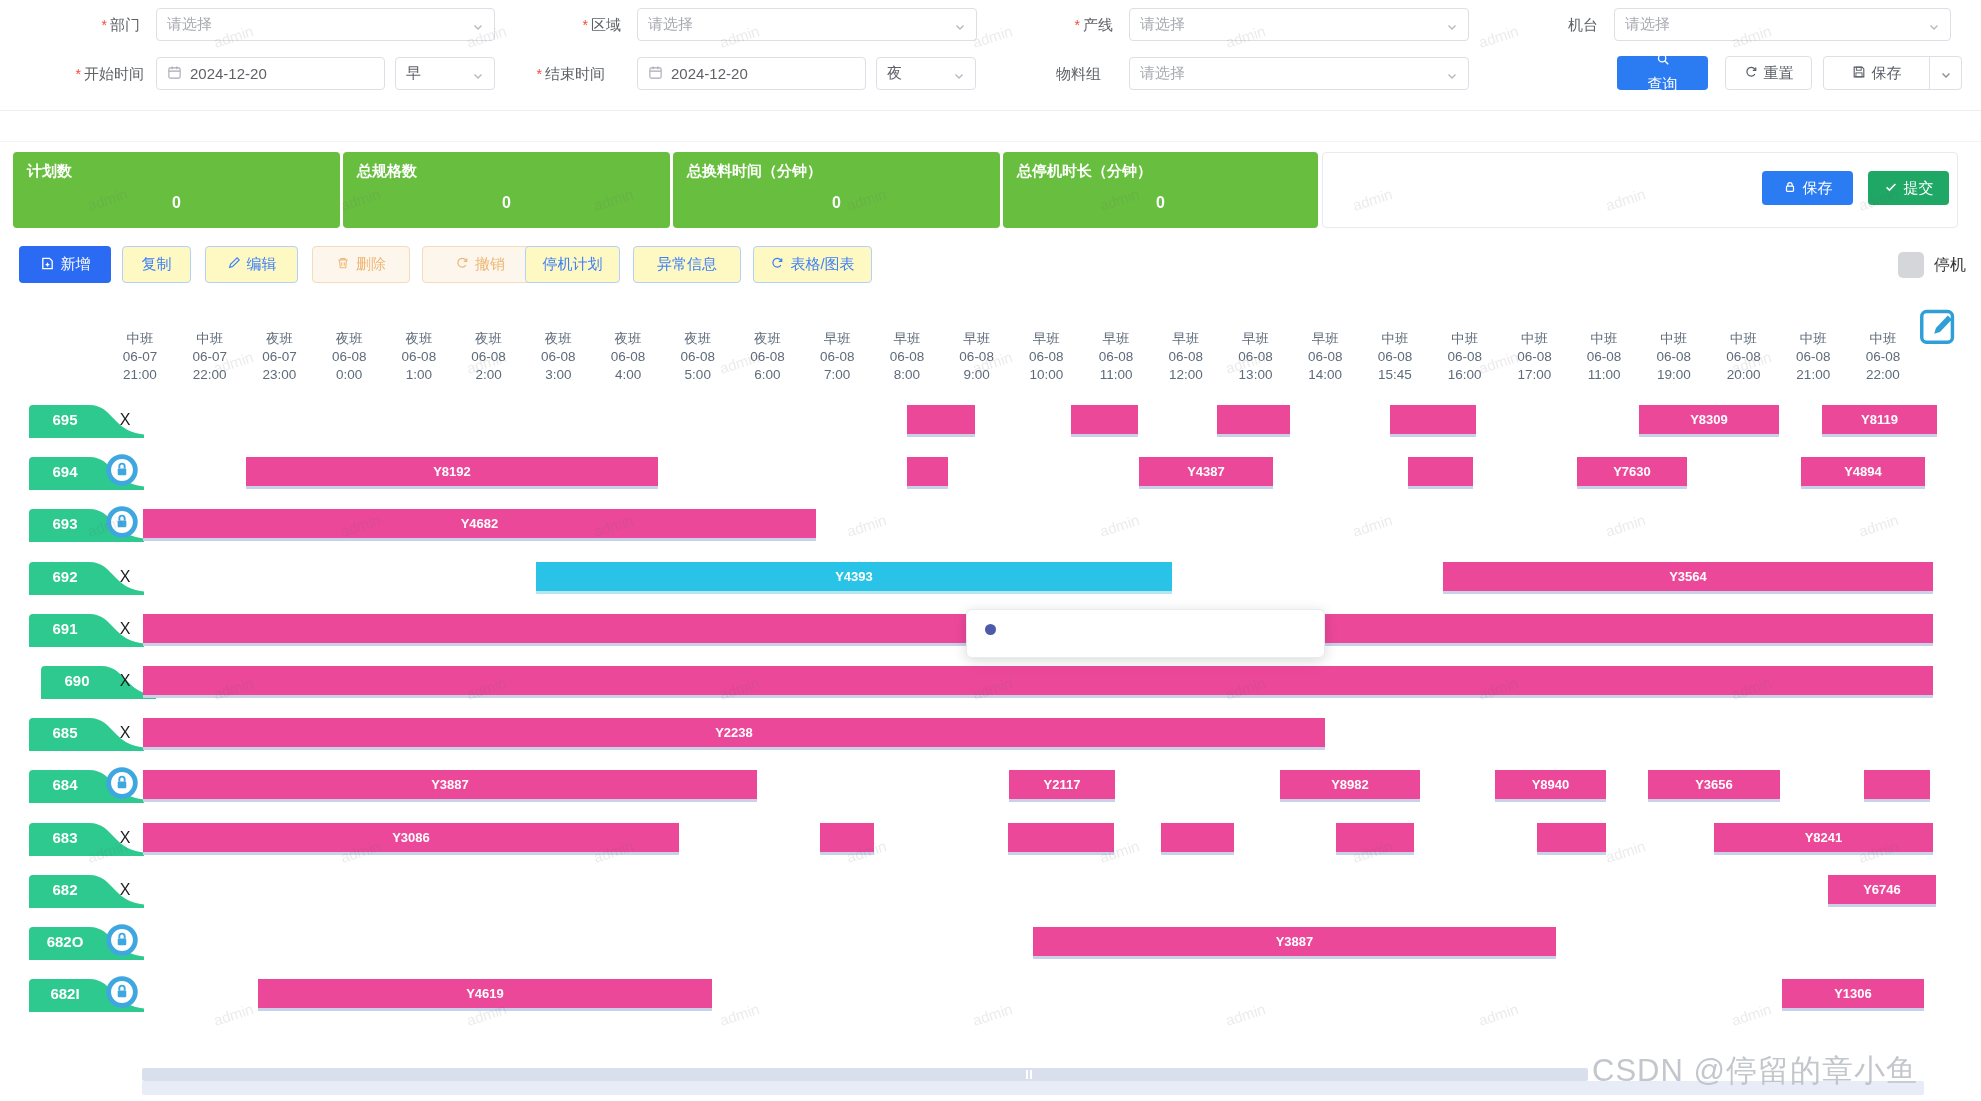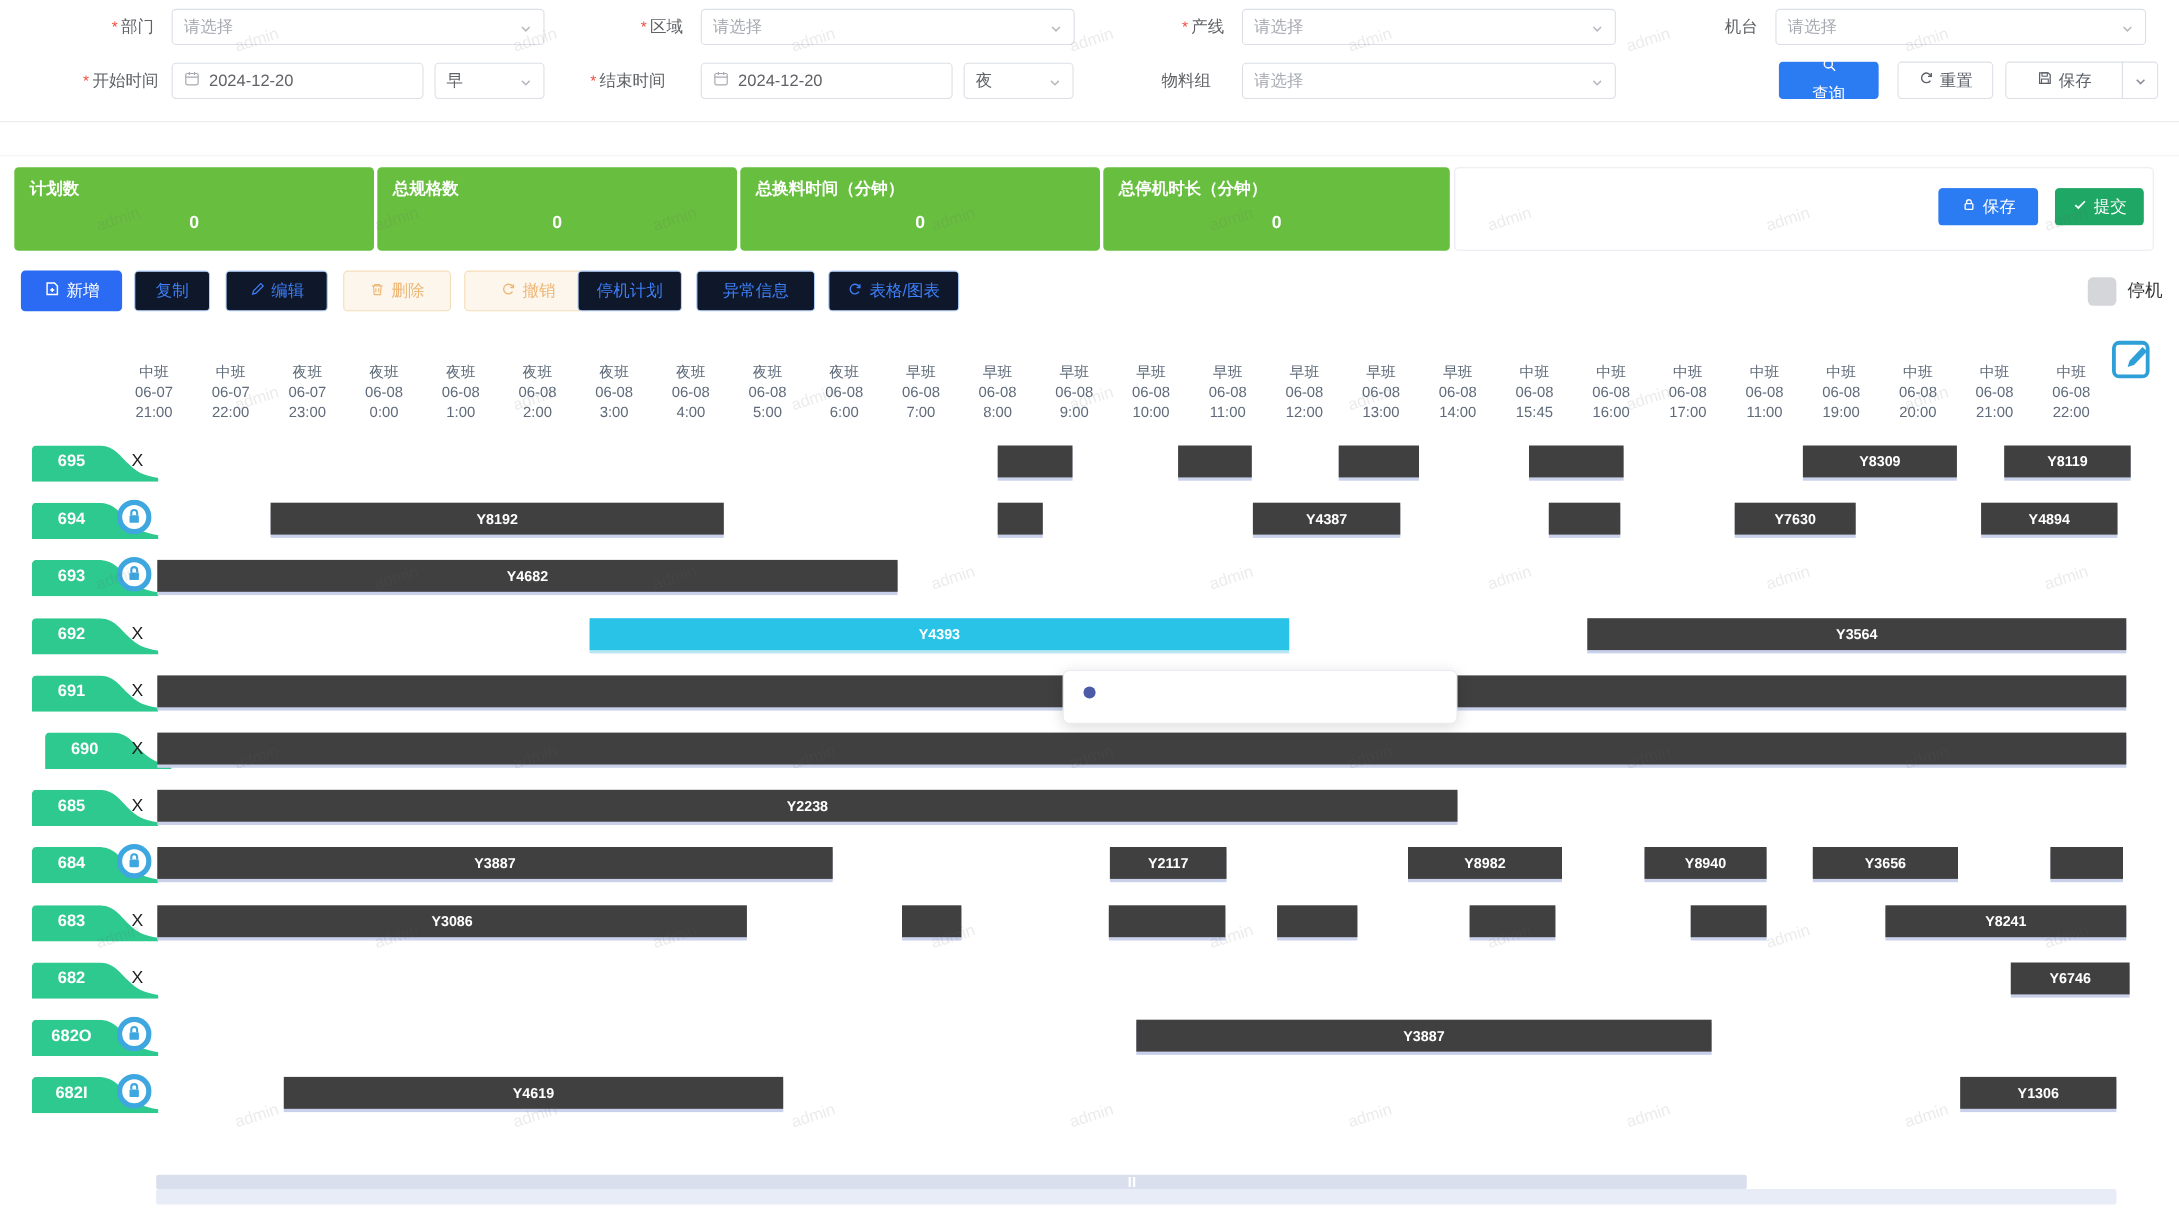--- a/index.html
+++ b/index.html
@@ -20,32 +20,32 @@
   
   .card{position:absolute;top:152px;height:76px;background:#68bf3f;border-radius:4px;color:#fff;}
   .card .clabel{position:absolute;left:14px;top:10px;font-size:15px;font-weight:bold;white-space:nowrap;}
   .card .cvalue{position:absolute;left:0;right:0;top:42px;text-align:center;font-size:16px;font-weight:bold;}
   .statpanel{position:absolute;top:152px;height:76px;background:#fff;border:1px solid #e8eaf0;border-radius:4px;box-sizing:border-box;}
   .btn-save-blue{background:#2b7bf3;color:#fff;}
   .btn-submit-green{background:#1fa765;color:#fff;}
   
   .tbtn{position:absolute;top:246px;height:37px;box-sizing:border-box;border-radius:4px;display:flex;align-items:center;justify-content:center;gap:6px;font-size:15px;cursor:pointer;}
   .tb-primary{background:#2b6bf3;color:#fff;}
-  .tb-blue{background:#0f172a;border:1px solid #b3d0fb;color:#3d7ff8;}
+  .tb-blue{background:#fef9c3;border:1px solid #b3d0fb;color:#3d7ff8;}
   .tb-orange{background:#fdf6ec;border:1px solid #f5dcb8;color:#eeb776;}
   .checkbox{position:absolute;width:26px;height:26px;border-radius:5px;background:#d4d6da;}
   .cblabel{position:absolute;font-size:16px;color:#303133;line-height:26px;}
   
   .tick{position:absolute;top:330px;width:80px;margin-left:-40px;text-align:center;font-size:13.5px;color:#5f6b7a;line-height:1.32;white-space:nowrap;}
   .rowtag{position:absolute;width:115px;height:33px;}
   .rowtag svg{position:absolute;left:0;top:0;}
   .rowtag .num{position:absolute;left:0;top:0;width:72px;height:30px;line-height:30px;text-align:center;color:#fff;font-size:15px;font-weight:bold;}
   .status-x{position:absolute;width:30px;height:30px;text-align:center;line-height:30px;font-size:16px;color:#1d1d1f;cursor:pointer;}
   .status-lock{position:absolute;width:30px;height:30px;cursor:pointer;}
-  .bar{position:absolute;height:29px;background:#404040;box-shadow:0 3px 0 #c9d1ea;display:flex;align-items:center;justify-content:center;color:#fff;font-size:13px;font-weight:bold;cursor:pointer;overflow:hidden;white-space:nowrap;}
+  .bar{position:absolute;height:29px;background:#ec4899;box-shadow:0 3px 0 #c9d1ea;display:flex;align-items:center;justify-content:center;color:#fff;font-size:13px;font-weight:bold;cursor:pointer;overflow:hidden;white-space:nowrap;}
   .bar.hl{background:#29c3e8;box-shadow:0 3px 0 #b5e6f2;}
   
   .tooltip{position:absolute;background:#fff;border:1px solid #e9ebf0;border-radius:6px;box-shadow:0 3px 14px rgba(0,0,0,.15);padding:12px 16px 14px;z-index:50;}
   .tooltip .marker{width:11px;height:11px;border-radius:50%;background:#4c5aa8;margin:2px 0 8px 2px;}
   .tip-item{display:flex;align-items:center;margin-top:9px;font-size:16px;color:#5c6066;}
   .tip-item .dot{width:6px;height:6px;border-radius:50%;background:#4c64b0;margin-right:10px;flex:0 0 auto;}
   .tip-item .tlabel{white-space:nowrap;}
   .tip-item .tvalue{margin-left:auto;padding-left:28px;font-weight:bold;color:#2f3337;white-space:nowrap;}
   
   .wm{position:absolute;font-size:15px;color:rgba(100,100,110,.13);transform:rotate(-18deg);pointer-events:none;white-space:nowrap;z-index:60;}
@@ -582,13 +582,14 @@
       <span class="wm" style="left: 1858px; top: 843px;">admin</span>
       <span class="wm" style="left: -40px; top: 1006px;">admin</span>
       <span class="wm" style="left: 213px; top: 1006px;">admin</span>
       <span class="wm" style="left: 466px; top: 1006px;">admin</span>
       <span class="wm" style="left: 719px; top: 1006px;">admin</span>
       <span class="wm" style="left: 972px; top: 1006px;">admin</span>
       <span class="wm" style="left: 1225px; top: 1006px;">admin</span>
       <span class="wm" style="left: 1478px; top: 1006px;">admin</span>
       <span class="wm" style="left: 1731px; top: 1006px;">admin</span>
     </div>
+  <div class="credit">CSDN @停留的章小鱼</div>
 </div>
 
 </body></html>

